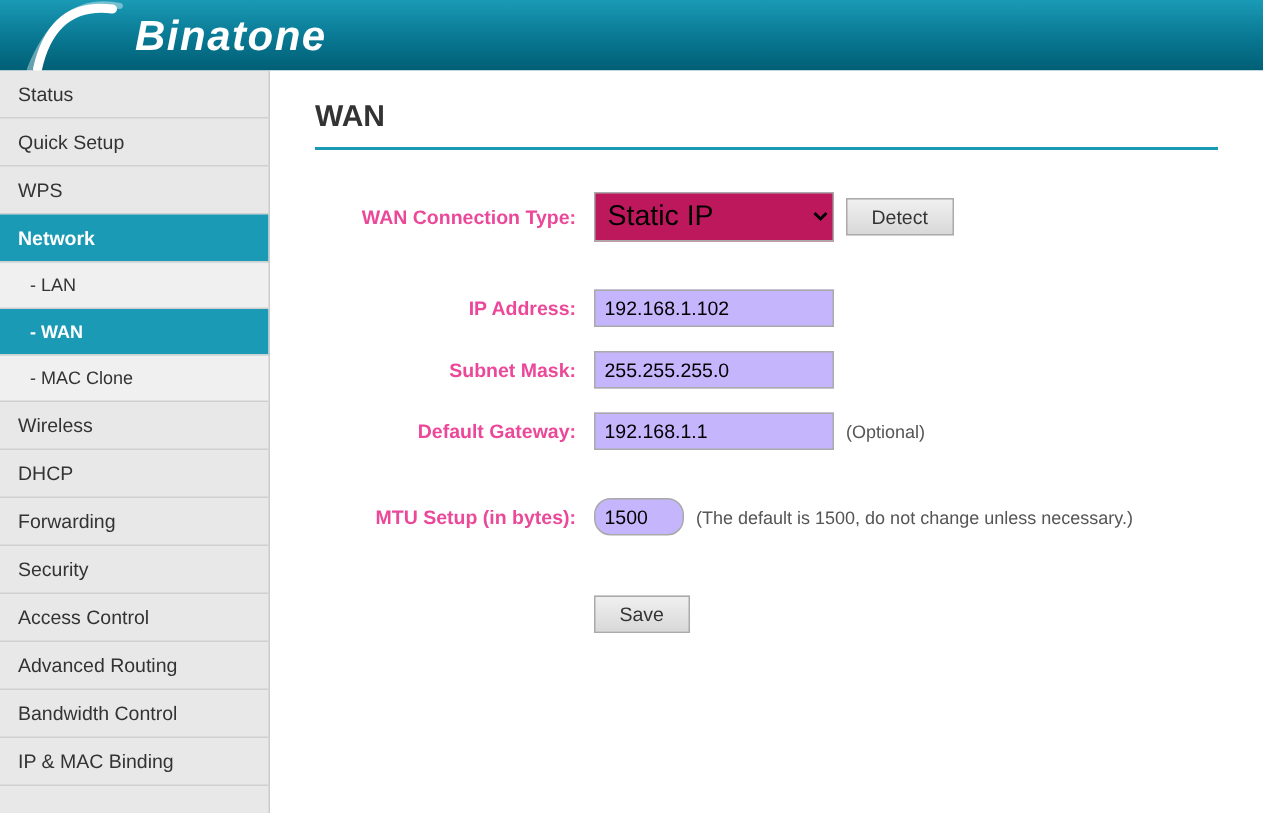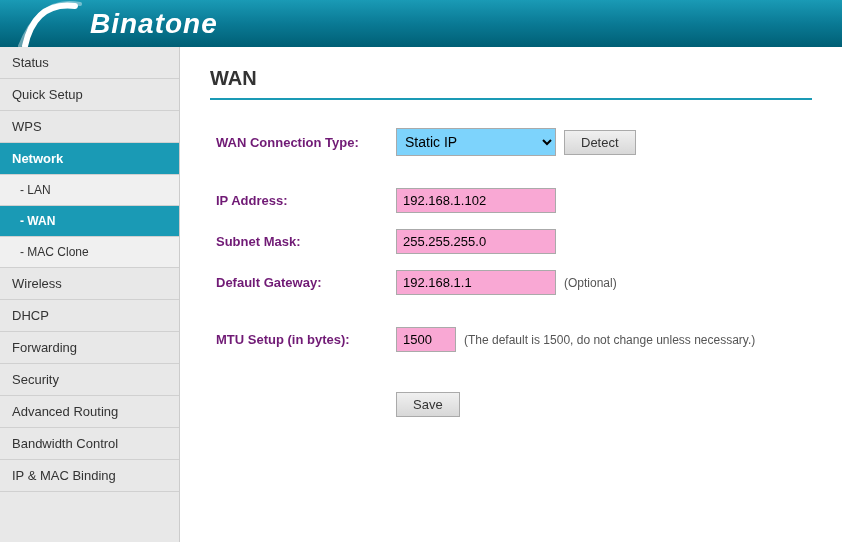--- a/index.html
+++ b/index.html
@@ -85,49 +85,50 @@
     
     .form-table {
       width: 100%;
       border-collapse: collapse;
     }
     .form-table td {
       padding: 8px 6px;
       vertical-align: middle;
     }
     .form-label {
-      text-align: left;
+      text-align: right;
       width: 180px;
       font-weight: bold;
-      color: #701a75;
+      color: #ec4899;
       padding-right: 12px;
     }
     .form-input {
       display: flex;
       align-items: center;
       gap: 8px;
     }
     .form-table input[type="text"] {
       border: 1px solid #aaa;
       padding: 4px 6px;
       font-size: 13px;
-      background: #f9a8d4;
+      background: #c4b5fd;
     }
     .form-table input.wide {
       width: 160px;
     }
     .form-table input.mtu {
       width: 60px;
+      border-radius: 11px;
     }
     select.wan-type {
       border: 1px solid #aaa;
       padding: 4px 4px;
-      font-size: 14px;
+      font-size: 19px;
       width: 160px;
-      background: #7dd3fc;
+      background: #be185d;
     }
     .detect-btn, .save-btn {
       background: linear-gradient(to bottom, #f0f0f0, #d8d8d8);
       border: 1px solid #aaa;
       padding: 4px 16px;
       cursor: pointer;
       font-size: 13px;
       color: #333;
     }
     .optional-text {
@@ -166,20 +167,21 @@
       <div class="sidebar-item">Quick Setup</div>
       <div class="sidebar-item">WPS</div>
       <div class="sidebar-item active">Network</div>
       <div class="sidebar-item sub">- LAN</div>
       <div class="sidebar-item sub active">- WAN</div>
       <div class="sidebar-item sub">- MAC Clone</div>
       <div class="sidebar-item">Wireless</div>
       <div class="sidebar-item">DHCP</div>
       <div class="sidebar-item">Forwarding</div>
       <div class="sidebar-item">Security</div>
+      <div class="sidebar-item">Access Control</div>
       <div class="sidebar-item">Advanced Routing</div>
       <div class="sidebar-item">Bandwidth Control</div>
       <div class="sidebar-item">IP &amp; MAC Binding</div>
     </div>
 
   <div id="content">
     <div id="page-title">WAN</div>
 
     <table class="form-table">
       <tbody>

